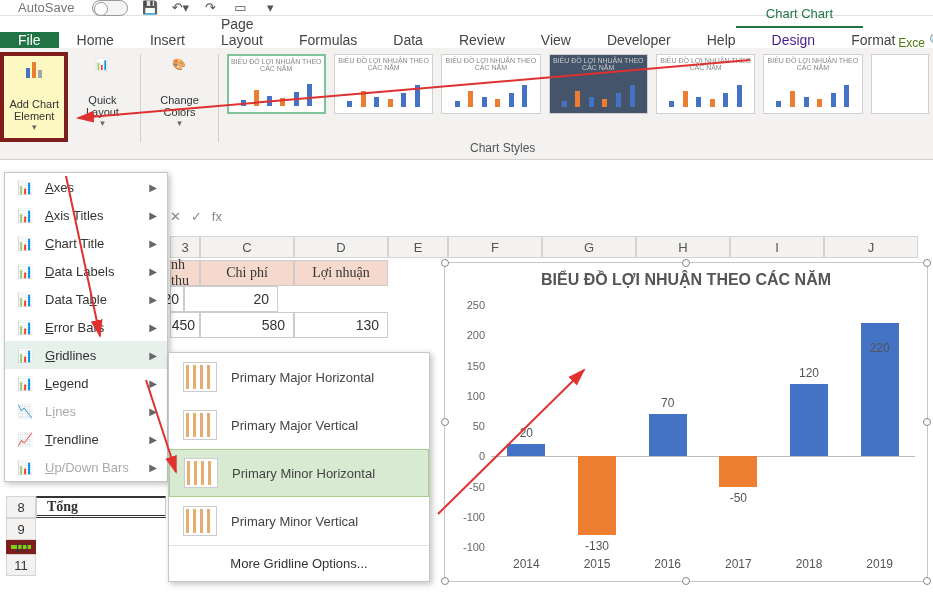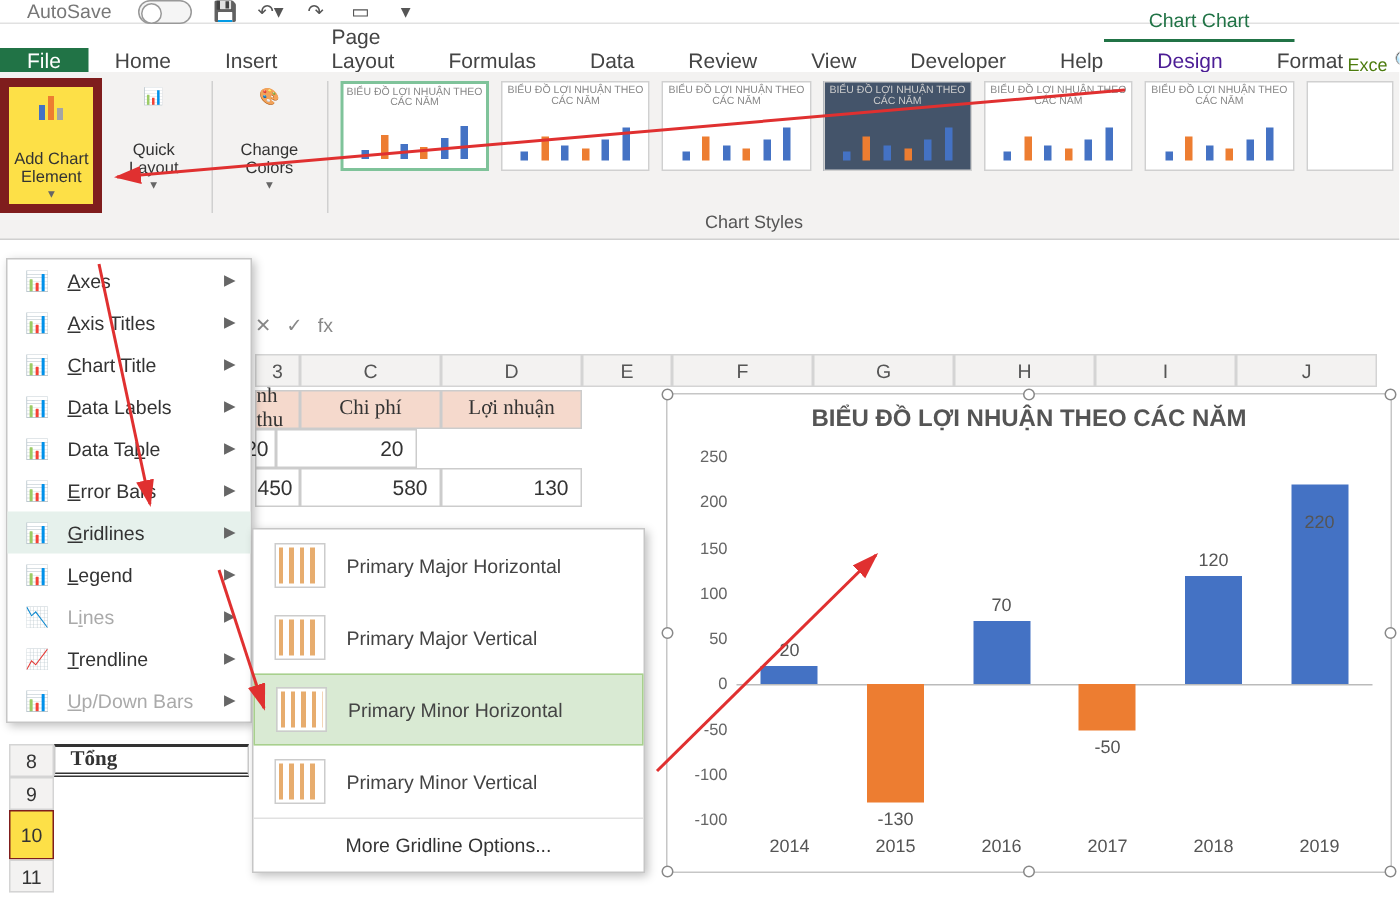--- a/index.html
+++ b/index.html
@@ -17,21 +17,21 @@
 
 .ribbon-tabs { height: 32px; display: flex; align-items: flex-end; background: #fff; }
 .tab-file { background: #217346; color: #fff; padding: 0 18px; display: flex; align-items: center; font-size: 14px; }
 .ribbon-tab { padding: 0 18px; display: flex; align-items: center; color: #444; font-size: 14px; cursor: pointer; }
 .ribbon-tab.active { color: #4c1d95; }
 .ribbon-search { margin-left: auto; padding: 0 16px; display: flex; align-items: center; }
 
 
 .ribbon-band { height: 112px; background: #f3f2f1; display: flex; align-items: flex-start; position: relative; border-bottom: 1px solid #d0d0d0; }
 .ribbon-btn-big { width: 70px; height: 90px; margin-top: 4px; text-align: center; font-size: 11px; color: #333; position: relative; padding-top: 6px; }
-.ribbon-btn-big.active { background: #fde047; border: 6px solid #7f1d1d; }
+.ribbon-btn-big.active { background: #fef9c3; border: 4px solid #7f1d1d; }
 .ribbon-btn-icon { width: 32px; height: 32px; margin: 0 auto 4px; }
 .ribbon-sep { width: 1px; height: 88px; background: #d0d0d0; margin: 6px 4px 0; }
 .chart-style-thumb { width: 102px; height: 60px; margin: 6px 4px 0; background: #fff; border: 1px solid #d0d0d0; display: inline-block; position: relative; font-size: 7px; color: #888; text-align: center; padding-top: 2px; }
 .chart-style-thumb.selected { border: 2px solid #7fc39a; }
 .chart-styles-label { position: absolute; left: 470px; bottom: 4px; font-size: 12px; color: #555; }
 
 
 .menu { position: absolute; background: #fff; border: 1px solid #c6c6c6; box-shadow: 2px 2px 6px rgba(0,0,0,.25); z-index: 10; }
 .menu-item { height: 28px; display: flex; align-items: center; padding: 0 10px; font-size: 13px; color: #333; gap: 10px; position: relative; cursor: pointer; }
 .menu-item .mi-icon { width: 20px; height: 16px; display: inline-flex; align-items: center; justify-content: center; }
@@ -360,21 +360,21 @@
         </div>
         <div class="x-tick" style="left: 388.667px;">2019</div>
       </div>
   </div>
 
 </div>
 
 <div style="position:absolute; left:6px; top:496px; width:30px;">
   <div class="row-h" style="height:22px;border:1px solid #d4d4d4;background:#f3f2f1;display:flex;align-items:center;justify-content:center">8</div>
   <div class="row-h" style="height:22px;border:1px solid #d4d4d4;background:#f3f2f1;display:flex;align-items:center;justify-content:center">9</div>
-  <div class="row-h" style="height:33px;border:1px solid #7f1d1d;background:#fde047;display:flex;align-items:center;justify-content:center">10</div>
+  <div class="row-h" style="height:14px;border:5px solid #7f1d1d;background:#84cc16;display:flex;align-items:center;justify-content:center">10</div>
   <div class="row-h" style="height:22px;border:1px solid #d4d4d4;background:#f3f2f1;display:flex;align-items:center;justify-content:center">11</div>
 </div>
 <div style="position:absolute; left:36px; top:496px; width:130px;">
   <div class="table-cell tong" style="width:130px;height:22px">Tổng</div>
 </div>
 
 <svg class="arrow-svg">
   <defs>
       <marker id="ah" markerWidth="10" markerHeight="10" refX="8" refY="3" orient="auto">
         <path d="M0,0 L9,3 L0,6 Z" fill="#e03030"></path>

